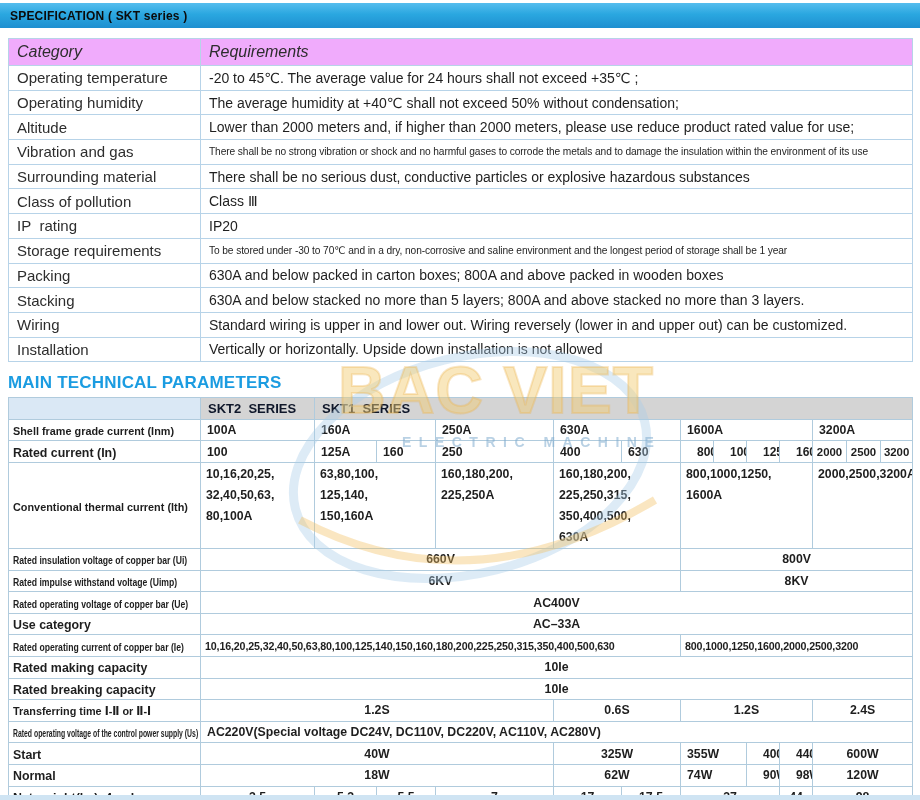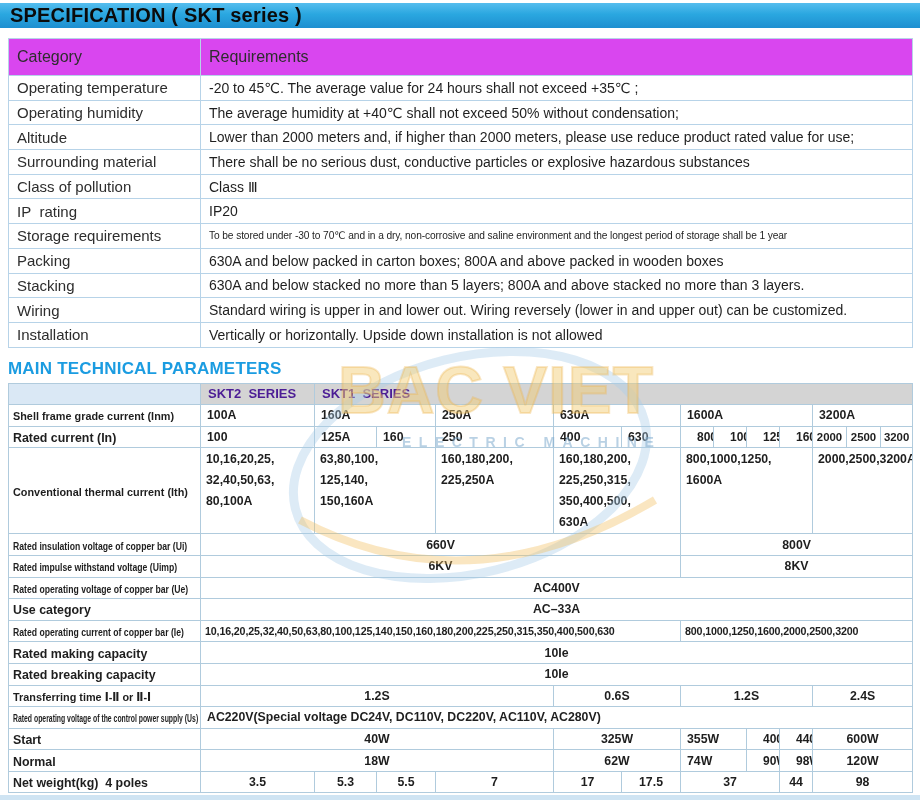--- a/index.html
+++ b/index.html
@@ -3,43 +3,43 @@
 <meta charset="utf-8">
 <style>
   html,body{margin:0;padding:0;}
   body{width:920px;height:800px;background:#ffffff;
        font-family:"Liberation Sans","DejaVu Sans",sans-serif;}
   .page{position:relative;width:920px;height:800px;overflow:hidden;background:#fff;}
 
   
   .bar{height:25px;margin-top:3px;display:flex;align-items:center;
        background:linear-gradient(180deg,#55bdee 0%,#2aa7e0 45%,#1e8fd0 100%);}
-  .bar span{font-size:20px;font-weight:bold;color:#0b0b0b;padding-left:10px;letter-spacing:.2px;}
+  .bar span{font-size:12px;font-weight:bold;color:#0b0b0b;padding-left:10px;letter-spacing:.2px;}
 
   
   #t1{margin:10px 8px 0 8px;border-collapse:collapse;table-layout:fixed;width:904px;}
   #t1 td{border:1px solid #b7d3e8;overflow:hidden;padding:0;}
   #t1 tbody tr{height:24.7px;}
-  #t1 thead tr{height:37px;background:#d946ef;}
+  #t1 thead tr{height:27px;background:#f0abfc;font-style:italic;}
   #t1 .cat{font-size:15px;color:#2d2d2d;padding-left:8px;white-space:nowrap;}
   #t1 .req{font-size:14px;color:#1f1f1f;padding-left:8px;white-space:nowrap;}
   #t1 .req.xs{font-size:10.2px;letter-spacing:-.1px;}
   #t1 .hcat,#t1 .hreq{font-size:16px;color:#2d2d2d;font-weight:normal;}
 
   
   .sec2{margin:11px 0 4px 8px;font-size:17px;font-weight:bold;color:#1b9ce1;letter-spacing:.2px;}
 
   
   #t2{border-collapse:collapse;table-layout:fixed;width:904px;margin:0 8px;}
   #t2 td{border:1px solid #b0cbdd;overflow:hidden;padding:0;}
   #t2 tr{height:21.6px;}
   #t2 tr.tall{height:58px;}
   #t2 .lbl{text-align:left;padding-left:4px;background:#fff;}
   #t2 .hl{background:#dae8f5;}
-  #t2 .hd{background:#d4d4d4;text-align:left;padding-left:7px;font-weight:bold;font-size:13px;color:#4c1d95;}
+  #t2 .hd{background:#d4d4d4;text-align:left;padding-left:7px;font-weight:bold;font-size:13px;color:#0f172a;}
   #t2 .dcell{font-weight:bold;font-size:12.3px;text-align:center;color:#1e1e1e;}
   #t2 .al{text-align:left;padding-left:6px;}
   #t2 .sz-xs{font-size:12px;padding-left:16px;}
   #t2 .sz-sm2{font-size:11.4px;}
   #t2 .sz-long{font-size:10.7px;text-align:left;padding-left:4px;white-space:nowrap;letter-spacing:-.15px;}
   #t2 .ml{white-space:pre-line;text-align:left;vertical-align:top;padding:1px 0 0 5px;
           line-height:21px;font-size:12.3px;}
   .lblwrap{display:inline-block;white-space:nowrap;transform-origin:0 50%;font-weight:bold;color:#1e1e1e;}
   .ls-lg{font-size:12.4px;}
   .ls-md{font-size:11.8px;transform:scaleX(.92);}
@@ -82,20 +82,24 @@
           <td class="cat">Operating temperature</td>
           <td class="req">-20 to 45℃. The average value for 24 hours shall not exceed +35℃ ;</td>
         </tr>
         <tr>
           <td class="cat">Operating humidity</td>
           <td class="req">The average humidity at +40℃ shall not exceed 50% without condensation;</td>
         </tr>
         <tr>
           <td class="cat">Altitude</td>
           <td class="req">Lower than 2000 meters and, if higher than 2000 meters, please use reduce product rated value for use;</td>
+        </tr>
+        <tr>
+          <td class="cat">Vibration and gas</td>
+          <td class="req xs">There shall be no strong vibration or shock and no harmful gases to corrode the metals and to damage the insulation within the environment of its use</td>
         </tr>
         <tr>
           <td class="cat">Surrounding material</td>
           <td class="req">There shall be no serious dust, conductive particles or explosive hazardous substances</td>
         </tr>
         <tr>
           <td class="cat">Class of pollution</td>
           <td class="req">Class Ⅲ</td>
         </tr>
         <tr>

